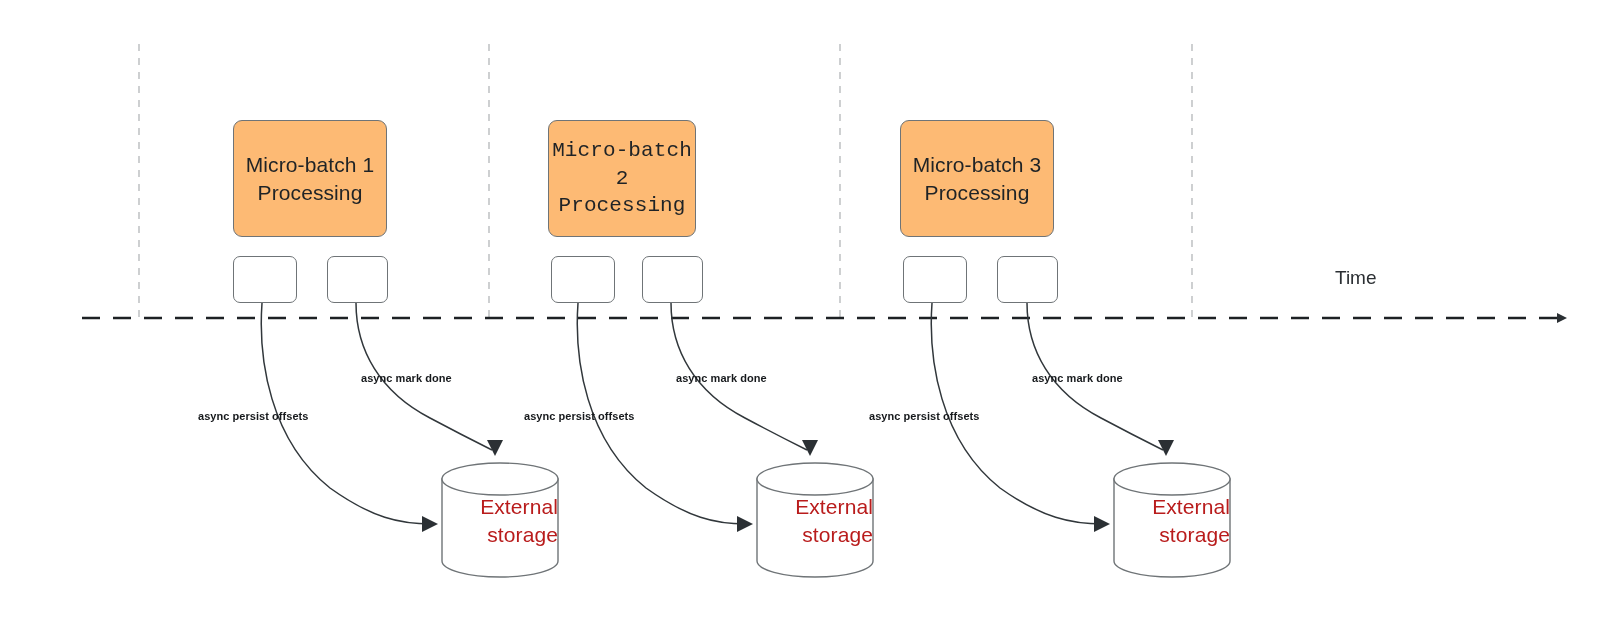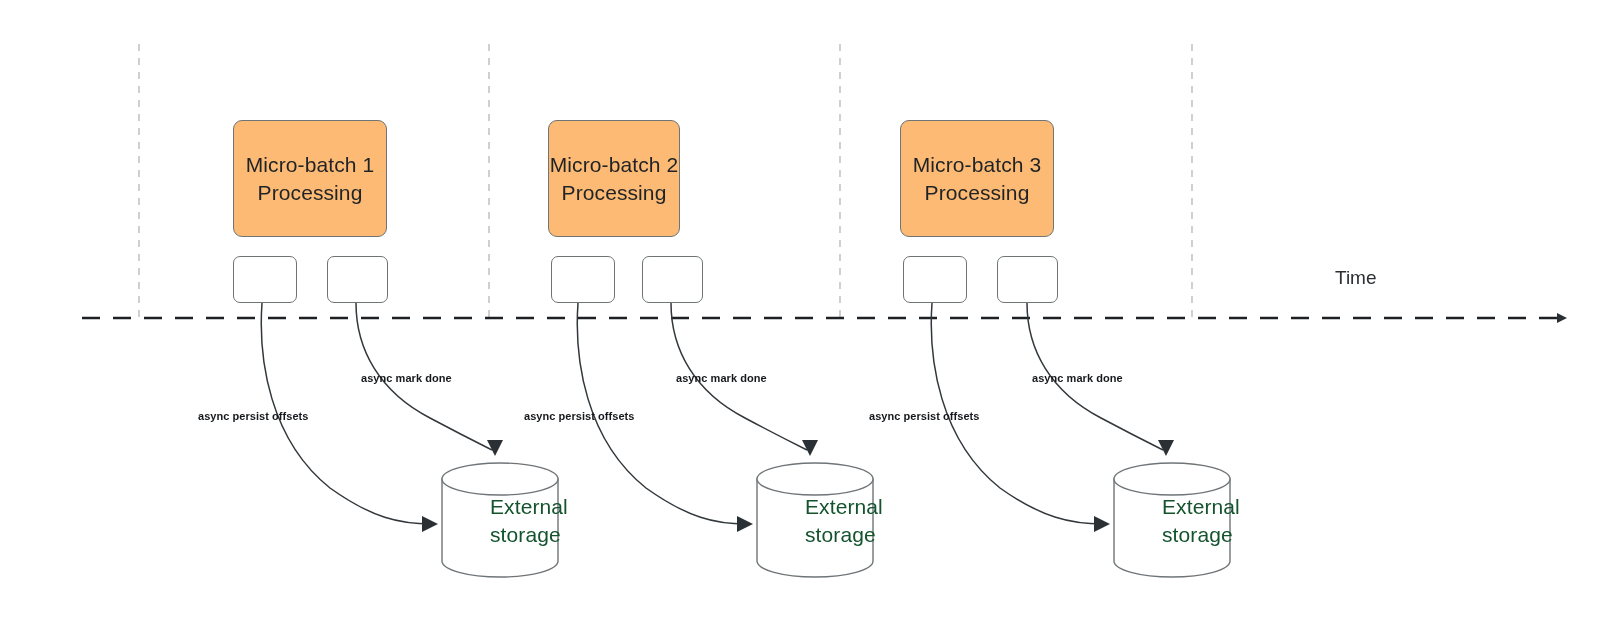--- a/index.html
+++ b/index.html
@@ -40,26 +40,25 @@
   }
   .task-box {
     position: absolute;
     box-sizing: border-box;
     border: 1px solid #6f7477;
     border-radius: 7px;
     background: #ffffff;
   }
   .cyl-label {
     position: absolute;
-    text-align: left;
+    text-align: right;
     font-size: 21px;
-    color: #14532d;
+    color: #b91c1c;
     line-height: 1.32;
     letter-spacing: 0.1px;
-    padding-left: 48px;
   }
   .edge-label {
     position: absolute;
     font-size: 11px;
     font-weight: bold;
     color: #16191c;
     white-space: nowrap;
     letter-spacing: 0.05px;
   }
   .time-label {
@@ -124,21 +123,21 @@
         <div>Processing</div>
       </div>
       <div class="task-box" style="left: 233px; top: 256px; width: 64px; height: 47px;"></div>
       <div class="task-box" style="left: 327px; top: 256px; width: 61px; height: 47px;"></div>
       <div class="edge-label" style="left: 198px; top: 410px;">async persist offsets</div>
       <div class="edge-label" style="left: 361px; top: 372px;">async mark done</div>
       <div class="cyl-label" style="left: 757px; top: 493px; width: 116px;">
         <div>External</div>
         <div>storage</div>
       </div>
-      <div class="batch-box" style="left: 548px; top: 120px; width: 132px; height: 117px;">
+      <div class="batch-box" style="left: 548px; top: 120px; width: 148px; height: 117px; font-family: Liberation Mono, monospace;">
         <div>Micro-batch 2</div>
         <div>Processing</div>
       </div>
       <div class="task-box" style="left: 551px; top: 256px; width: 64px; height: 47px;"></div>
       <div class="task-box" style="left: 642px; top: 256px; width: 61px; height: 47px;"></div>
       <div class="edge-label" style="left: 524px; top: 410px;">async persist offsets</div>
       <div class="edge-label" style="left: 676px; top: 372px;">async mark done</div>
       <div class="cyl-label" style="left: 1114px; top: 493px; width: 116px;">
         <div>External</div>
         <div>storage</div>

